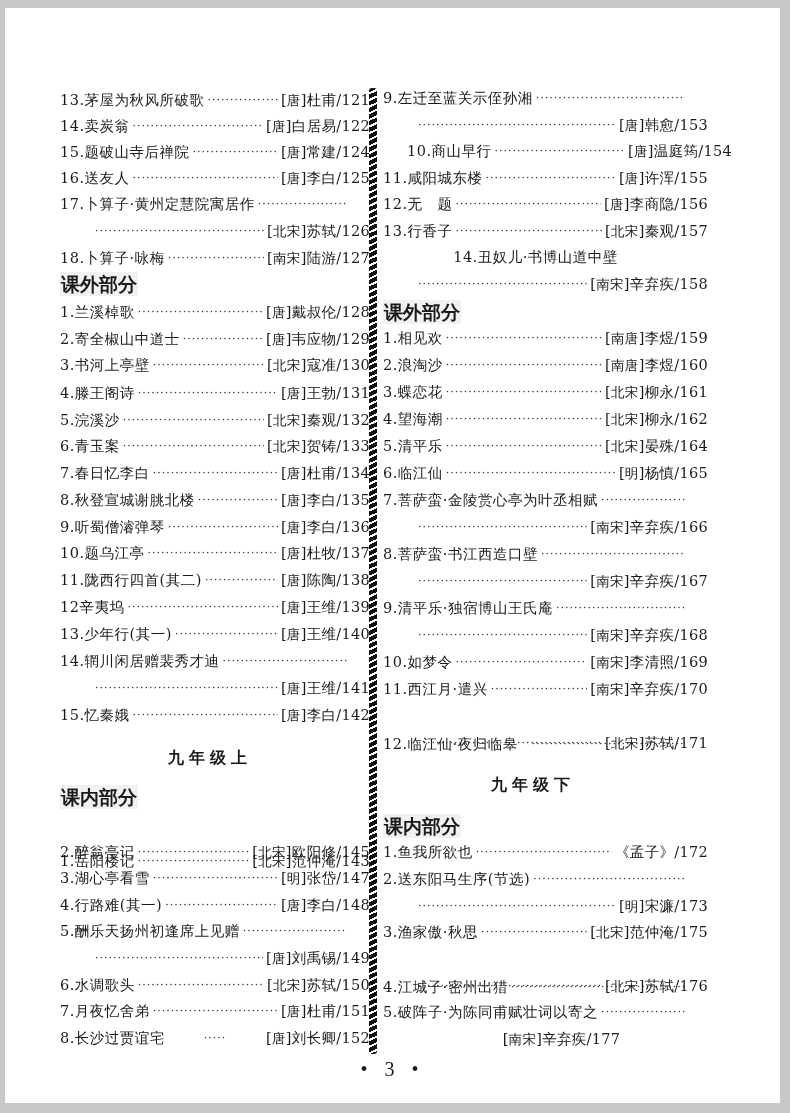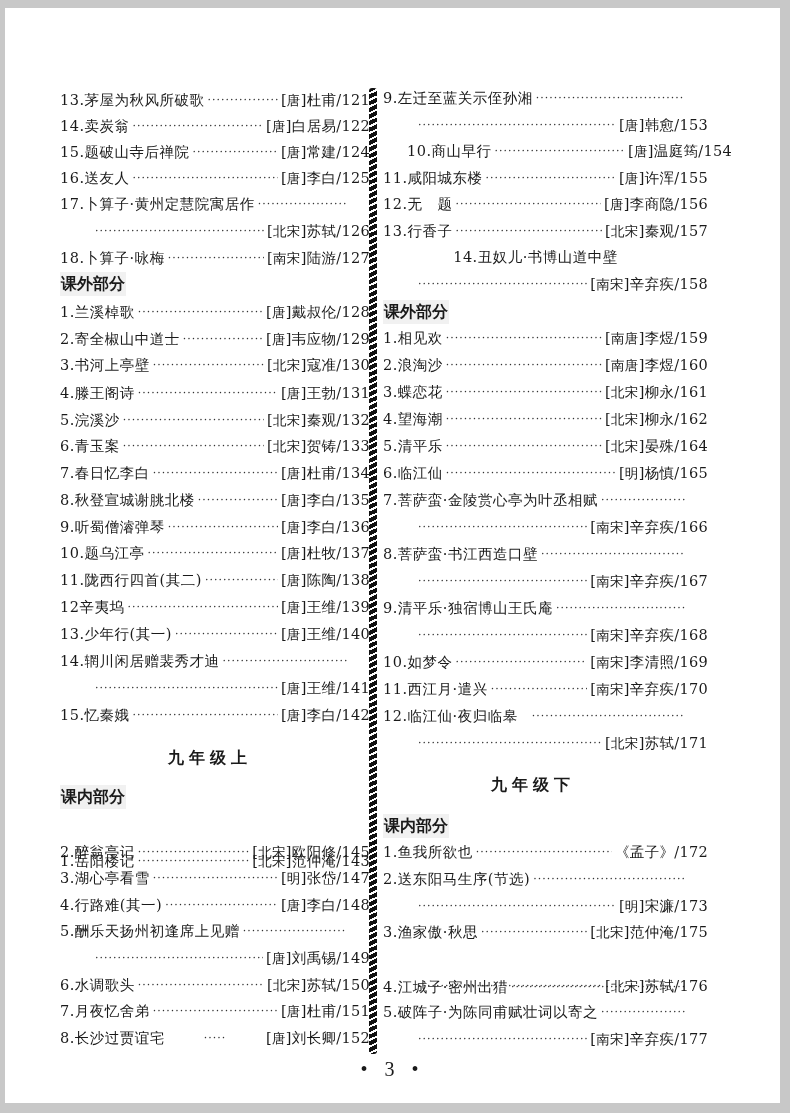--- a/index.html
+++ b/index.html
@@ -27,21 +27,21 @@
   }
   .row .dots::before {
     content: "················································································";
   }
   .row .ref { flex: 0 0 auto; letter-spacing: 0.3px; }
   .row .dyn { font-size: 13.5px; }
   .row.cont { padding-left: 32px; }
   .row .page-num { font-family: "DejaVu Serif", serif; }
   .heading {
     position: absolute; left: 0; font-family: "DejaVu Sans", sans-serif;
-    font-weight: bold; font-size: 16px; height: 24px; line-height: 24px;
+    font-weight: bold; font-size: 19px; height: 24px; line-height: 24px;
     background: #f1f1f1; padding: 0 1px;
   }
   .grade {
     position: absolute; font-family: "DejaVu Sans", sans-serif; font-weight: bold;
     font-size: 16px; letter-spacing: 5px; height: 24px; line-height: 24px;
   }
   .rope {
     position: absolute; left: 364px; top: 80px; width: 8px; height: 966px;
     background:
       repeating-linear-gradient(155deg, #111 0px, #111 4px, #fff 4px, #fff 6px);
@@ -311,21 +311,21 @@
       <div class="row" style="top: 642px; width: 325px;">
         <span class="title"><span>10.</span><span>如梦令</span></span>
         <span class="dots"></span>
         <span class="ref">[<span class="dyn">南宋</span>]<span>李清照</span>/<span class="page-num">169</span></span>
       </div>
       <div class="row" style="top: 669px; width: 325px;">
         <span class="title"><span>11.</span><span>西江月·遣兴</span></span>
         <span class="dots"></span>
         <span class="ref">[<span class="dyn">南宋</span>]<span>辛弃疾</span>/<span class="page-num">170</span></span>
       </div>
-      <div class="row" style="top: 696px; width: 305px; gap: 11px;">
+      <div class="row" style="top: 724px; width: 305px; gap: 11px;">
         <span class="title"><span>12.</span><span>临江仙·夜归临皋</span></span>
         <span class="dots"></span>
       </div>
       <div class="row cont" style="top: 723px; width: 293px;">
         <span class="dots"></span>
         <span class="ref">[<span class="dyn">北宋</span>]<span>苏轼</span>/<span class="page-num">171</span></span>
       </div>
       <div class="grade" style="top: 765px; left: 108px;">九年级下</div>
       <div class="heading" style="top: 806px;">课内部分</div>
       <div class="row" style="top: 832px; width: 325px;">
@@ -351,19 +351,19 @@
         <span class="dots"></span>
       </div>
       <div class="row cont" style="top: 966px; width: 293px;">
         <span class="dots"></span>
         <span class="ref">[<span class="dyn">北宋</span>]<span>苏轼</span>/<span class="page-num">176</span></span>
       </div>
       <div class="row" style="top: 992px; width: 305px;">
         <span class="title"><span>5.</span><span>破阵子·为陈同甫赋壮词以寄之</span></span>
         <span class="dots"></span>
       </div>
-      <div class="row cont" style="top: 1019px; width: 293px;">
+      <div class="row cont" style="top: 1019px; width: 293px; flex-direction: column;">
         <span class="dots"></span>
         <span class="ref">[<span class="dyn">南宋</span>]<span>辛弃疾</span>/<span class="page-num">177</span></span>
       </div>
     </div>
   <div class="folio">• 3 •</div>
 </div>
 
 </body></html>

